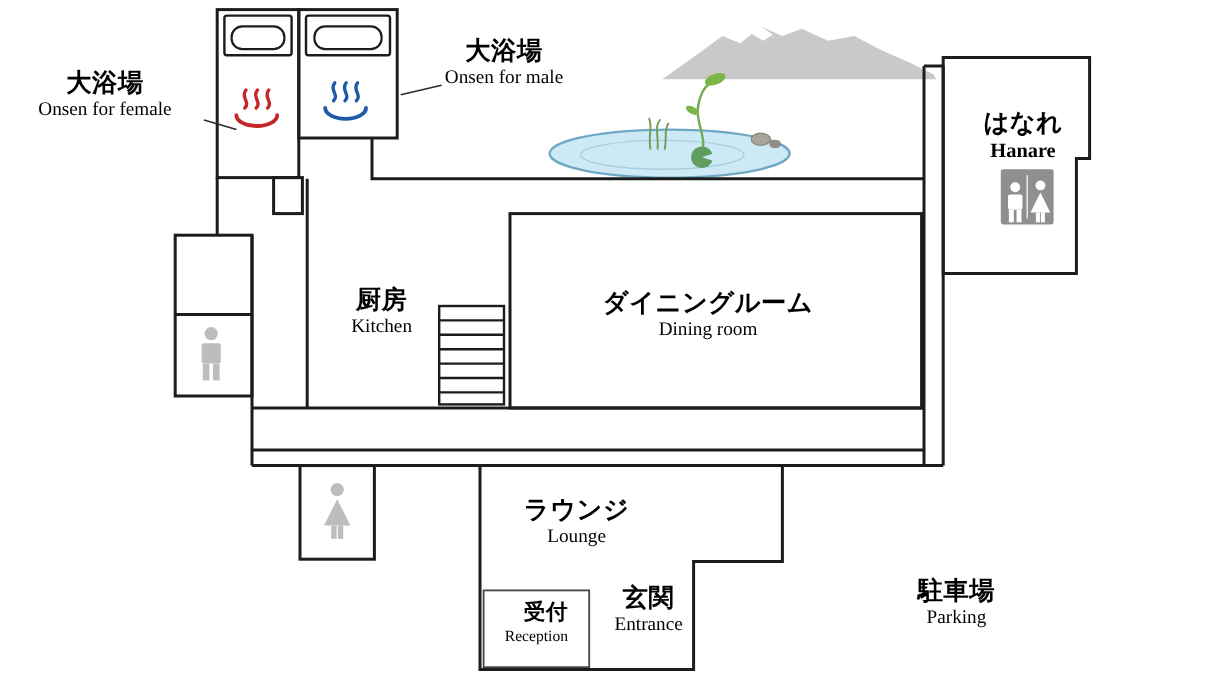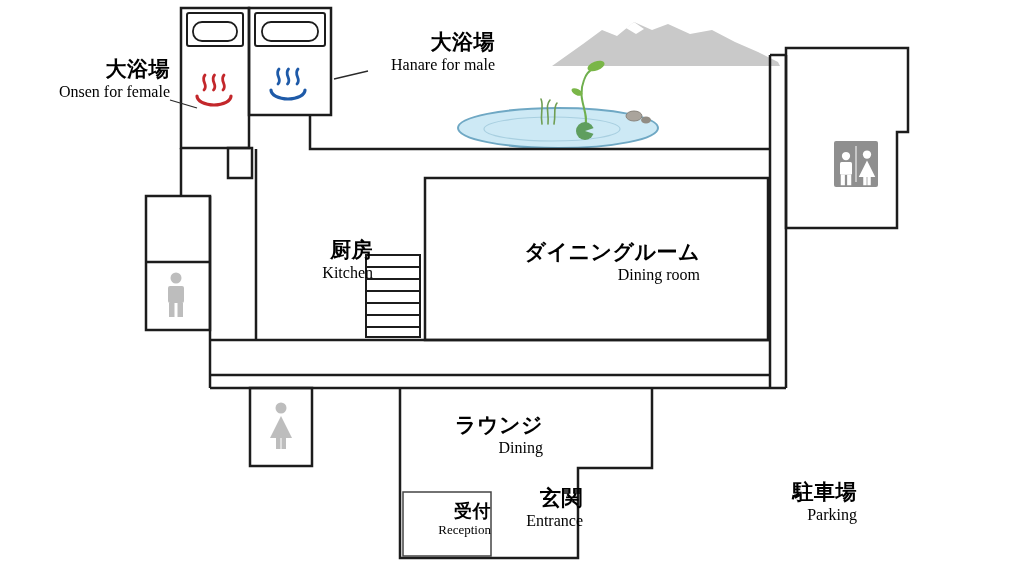--- a/index.html
+++ b/index.html
@@ -5,21 +5,21 @@
   html,body{margin:0;padding:0;background:#ffffff;}
   .canvas{
     position:relative;
     width:1024px;
     height:576px;
     background:#ffffff;
     overflow:hidden;
     font-family:"DejaVu Sans","Liberation Sans",sans-serif;
   }
   svg.plan{position:absolute;left:0;top:0;width:1024px;height:576px;}
-  .label{position:absolute;text-align:right;color:#000;}
+  .label{position:absolute;text-align:center;color:#000;}
   .label .jp{
     font-family:"DejaVu Sans","Liberation Sans",sans-serif;
     font-weight:700;font-size:21px;line-height:1.2;letter-spacing:.5px;
   }
   .label .en{
     font-family:"Liberation Serif","DejaVu Serif",serif;
     font-size:16px;line-height:1.25;
   }
   .label.hanare .en{font-weight:700;font-size:17px;}
   .label.reception .jp{font-size:18px;padding-left:16px;}
@@ -153,37 +153,41 @@
     </g>
   </svg>
 
   <div class="label" style="left:5px;top:57px;width:165px;">
     <div class="jp">大浴場</div>
     <div class="en">Onsen for female</div>
   </div>
 
   <div class="label" style="left:345px;top:30px;width:150px;">
     <div class="jp">大浴場</div>
-    <div class="en">Hanare for male</div>
-  </div>
-
+    <div class="en">Onsen for male</div>
+  </div>
+
+  <div class="label hanare" style="left:805px;top:90px;width:95px;">
+    <div class="jp">はなれ</div>
+    <div class="en">Hanare</div>
+  </div>
 
   <div class="label" style="left:263px;top:238px;width:110px;">
     <div class="jp">厨房</div>
     <div class="en">Kitchen</div>
   </div>
 
   <div class="label" style="left:480px;top:240px;width:220px;">
     <div class="jp">ダイニングルーム</div>
     <div class="en">Dining room</div>
   </div>
 
   <div class="label" style="left:418px;top:413px;width:125px;">
     <div class="jp">ラウンジ</div>
-    <div class="en">Dining</div>
+    <div class="en">Lounge</div>
   </div>
 
   <div class="label reception" style="left:403px;top:500px;width:88px;">
     <div class="jp">受付</div>
     <div class="en">Reception</div>
   </div>
 
   <div class="label" style="left:498px;top:486px;width:85px;">
     <div class="jp">玄関</div>
     <div class="en">Entrance</div>

